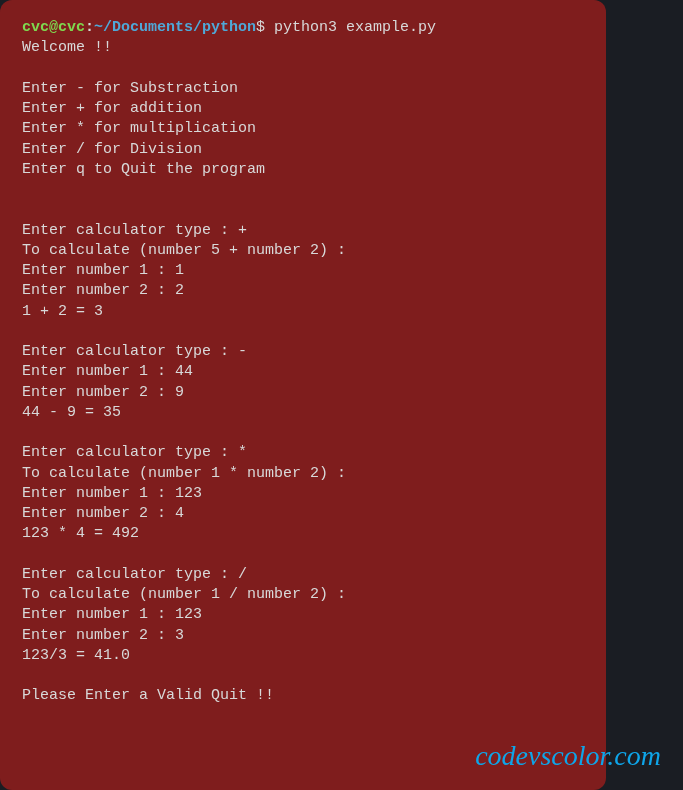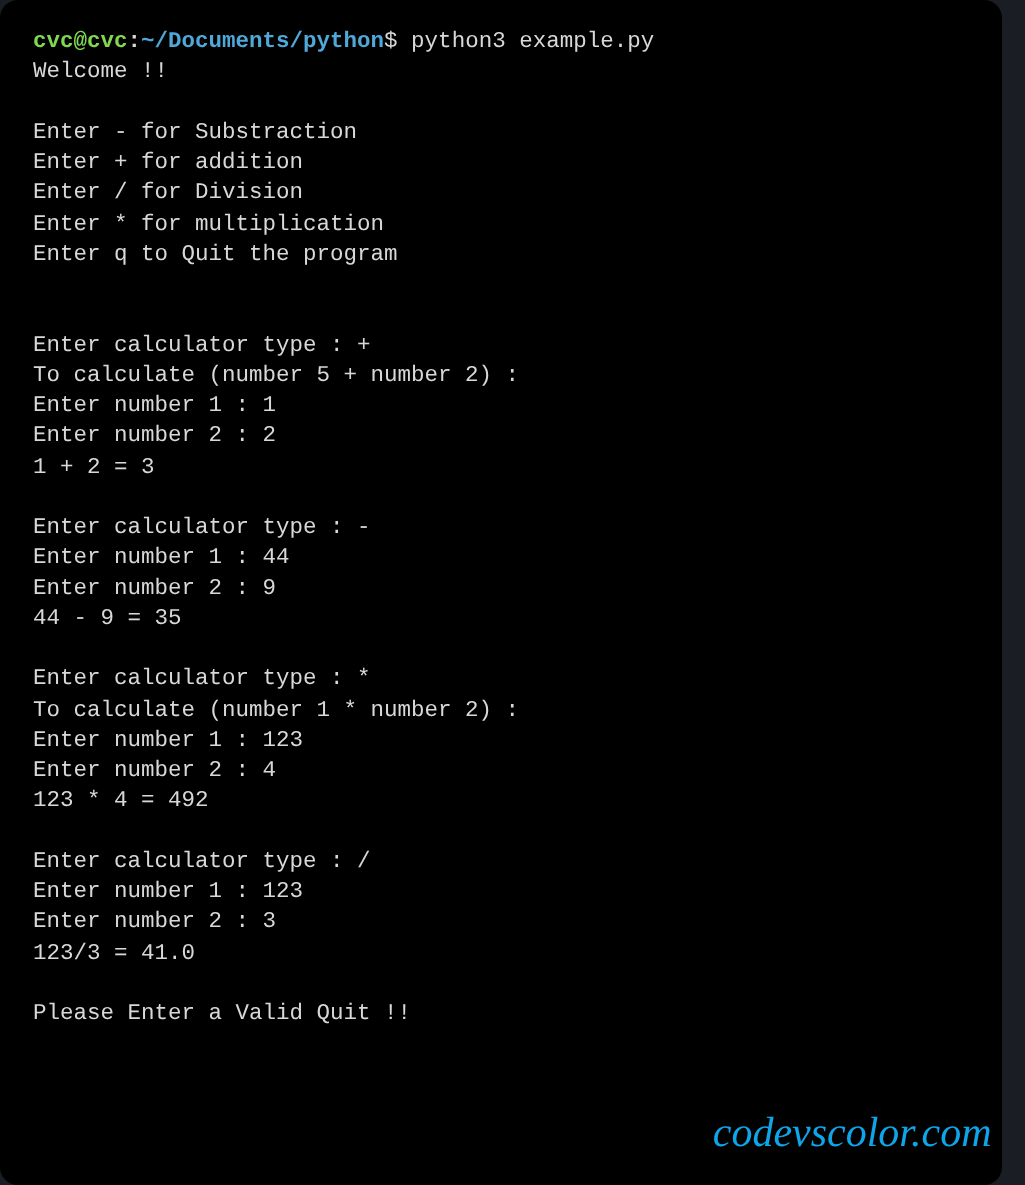--- a/index.html
+++ b/index.html
@@ -5,29 +5,29 @@
     body {
       margin: 0;
       padding: 0;
       background: #1a1d23;
       width: 683px;
       height: 790px;
       overflow: hidden;
       position: relative;
     }
     .terminal {
-      background: #000000;
+      background: #7f1d1d;
       border-radius: 12px;
       padding: 18px 22px;
       font-family: 'Consolas', 'Monaco', 'Courier New', monospace;
       font-size: 15px;
       line-height: 1.35;
       color: #d8d8d8;
       box-sizing: border-box;
-      width: 668px;
+      width: 606px;
       height: 790px;
     }
     .prompt-line {
       white-space: pre;
     }
     .user-host {
       color: #7fd84f;
       font-weight: bold;
     }
     .colon {
@@ -60,22 +60,22 @@
   </style>
 </head>
 <body>
 
 <div class="terminal">
   <div class="prompt-line"><span class="user-host">cvc@cvc</span><span class="colon">:</span><span class="path">~/Documents/python</span><span class="dollar">$</span><span class="command"> python3 example.py</span></div>
   <div class="output">Welcome !!</div>
   <div class="output">&nbsp;</div>
   <div class="output">Enter - for Substraction</div>
   <div class="output">Enter + for addition</div>
+  <div class="output">Enter * for multiplication</div>
   <div class="output">Enter / for Division</div>
-  <div class="output">Enter * for multiplication</div>
   <div class="output">Enter q to Quit the program</div>
   <div class="output">&nbsp;</div>
   <div class="output">&nbsp;</div>
   <div class="output">Enter calculator type : +</div>
   <div class="output">To calculate (number 5 + number 2) :</div>
   <div class="output">Enter number 1 : 1</div>
   <div class="output">Enter number 2 : 2</div>
   <div class="output">1 + 2 = 3</div>
   <div class="output">&nbsp;</div>
   <div class="output">Enter calculator type : -</div>
@@ -83,20 +83,21 @@
   <div class="output">Enter number 2 : 9</div>
   <div class="output">44 - 9 = 35</div>
   <div class="output">&nbsp;</div>
   <div class="output">Enter calculator type : *</div>
   <div class="output">To calculate (number 1 * number 2) :</div>
   <div class="output">Enter number 1 : 123</div>
   <div class="output">Enter number 2 : 4</div>
   <div class="output">123 * 4 = 492</div>
   <div class="output">&nbsp;</div>
   <div class="output">Enter calculator type : /</div>
+  <div class="output">To calculate (number 1 / number 2) :</div>
   <div class="output">Enter number 1 : 123</div>
   <div class="output">Enter number 2 : 3</div>
   <div class="output">123/3 = 41.0</div>
   <div class="output">&nbsp;</div>
   <div class="output">Please Enter a Valid Quit !!</div>
 </div>
 
 <div class="watermark">codevscolor.com</div>
 
 </body></html>

